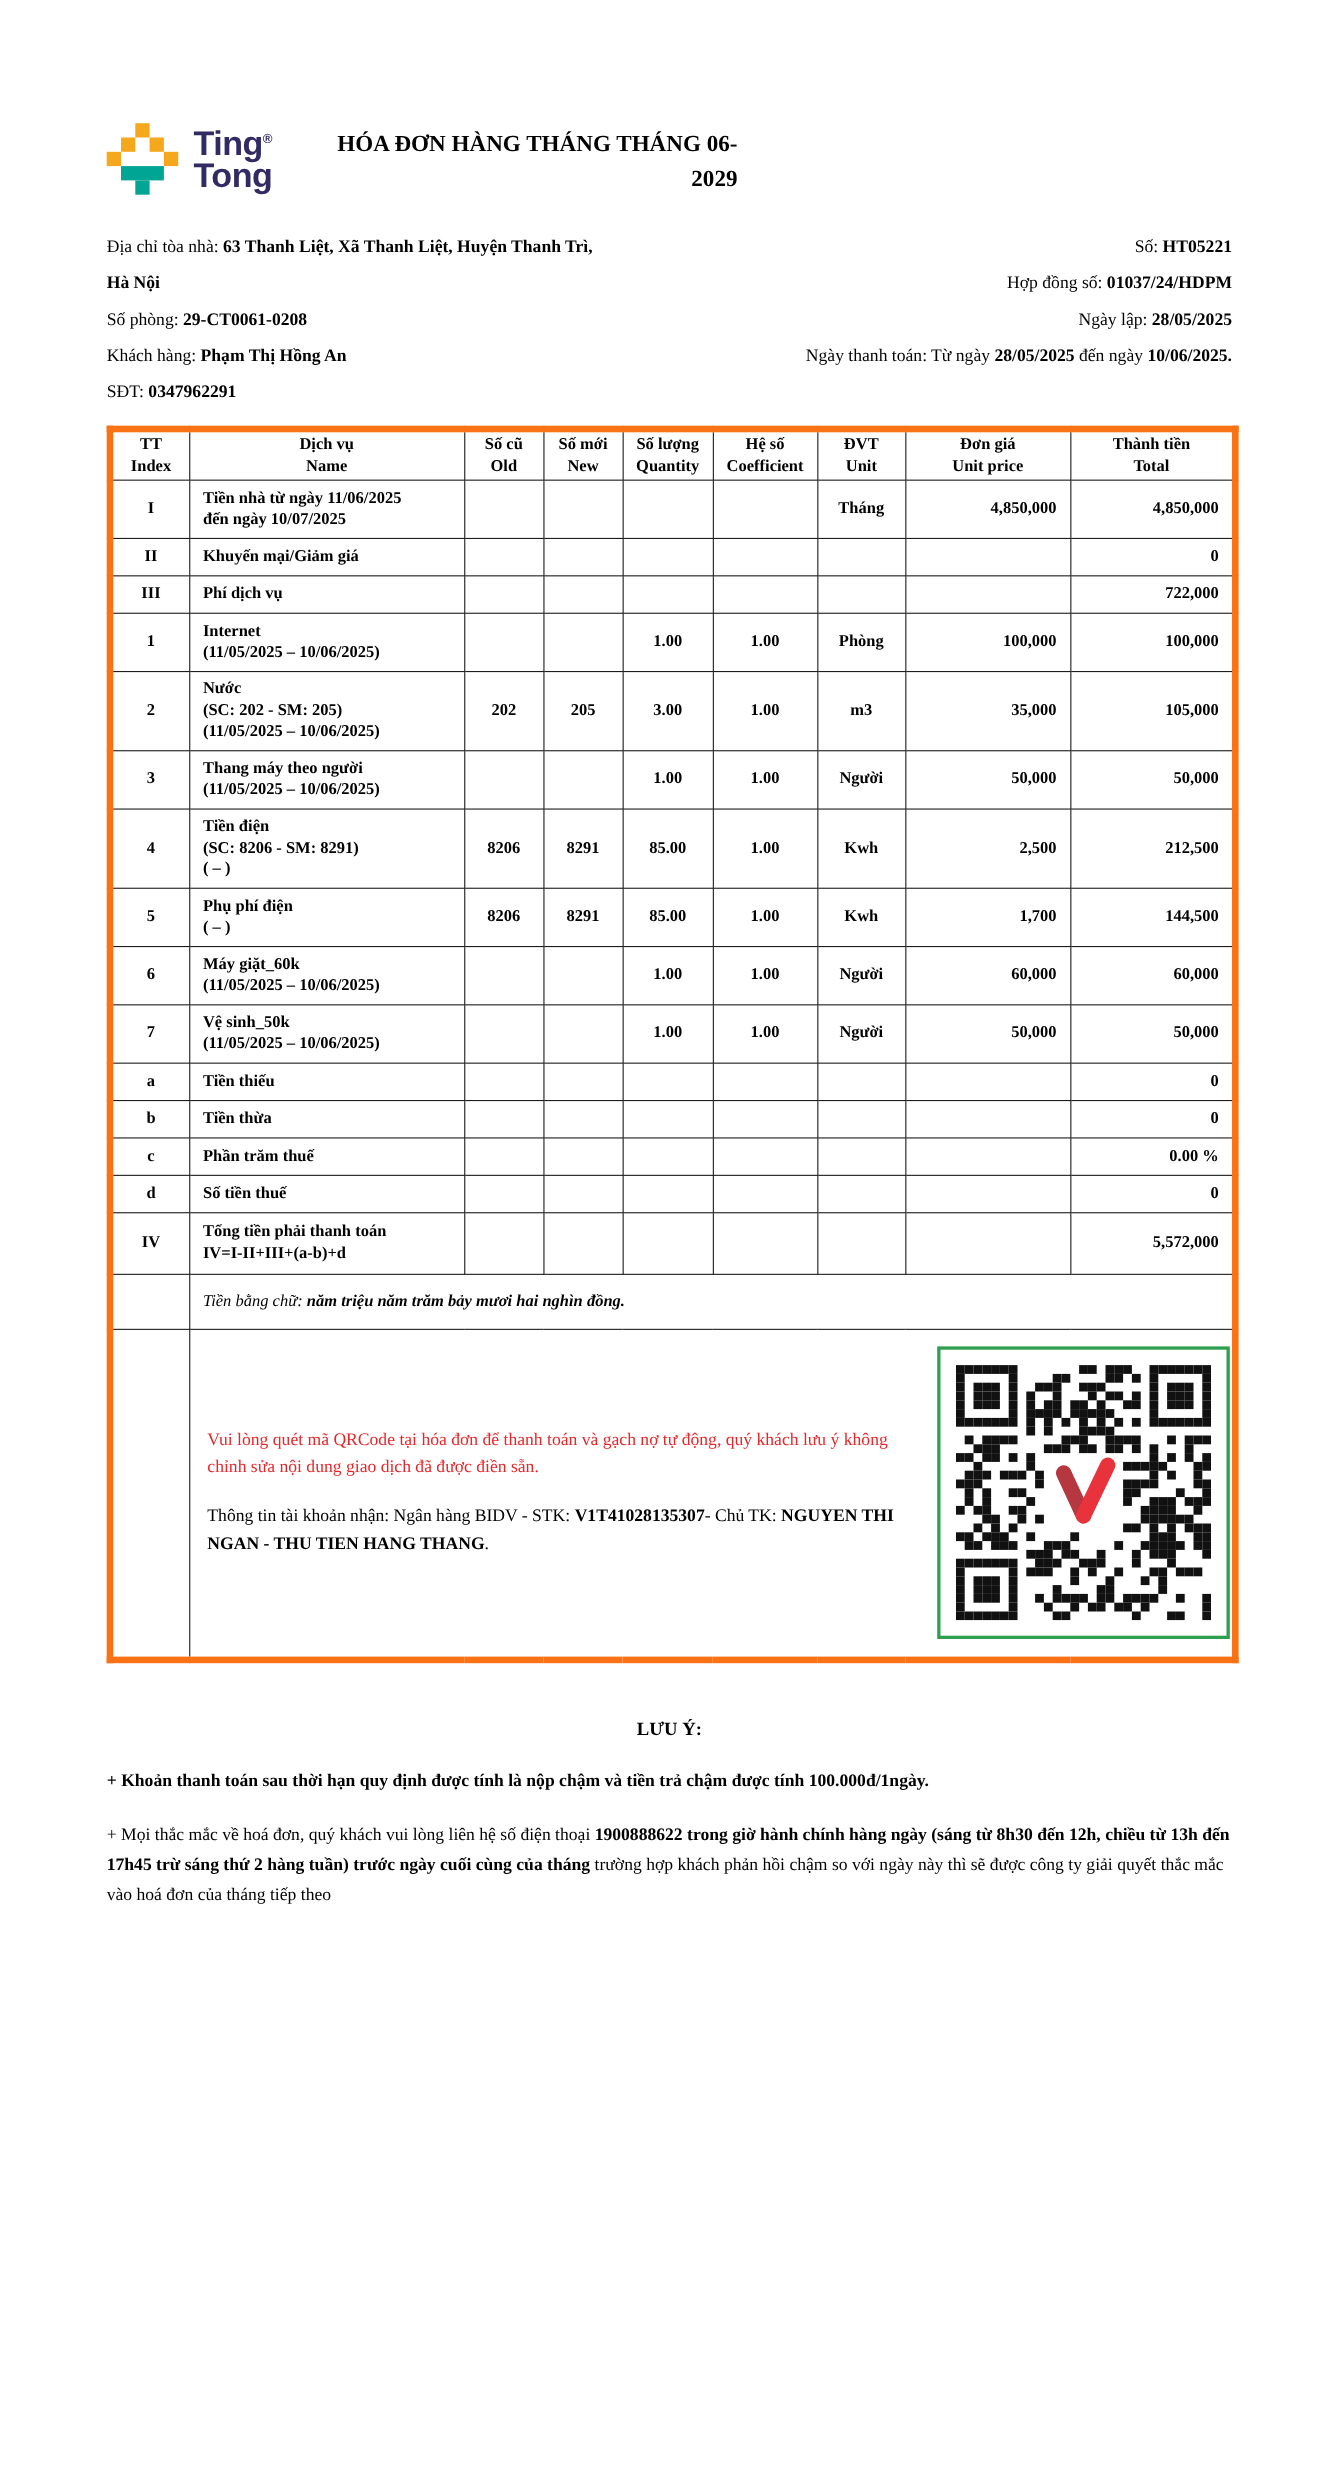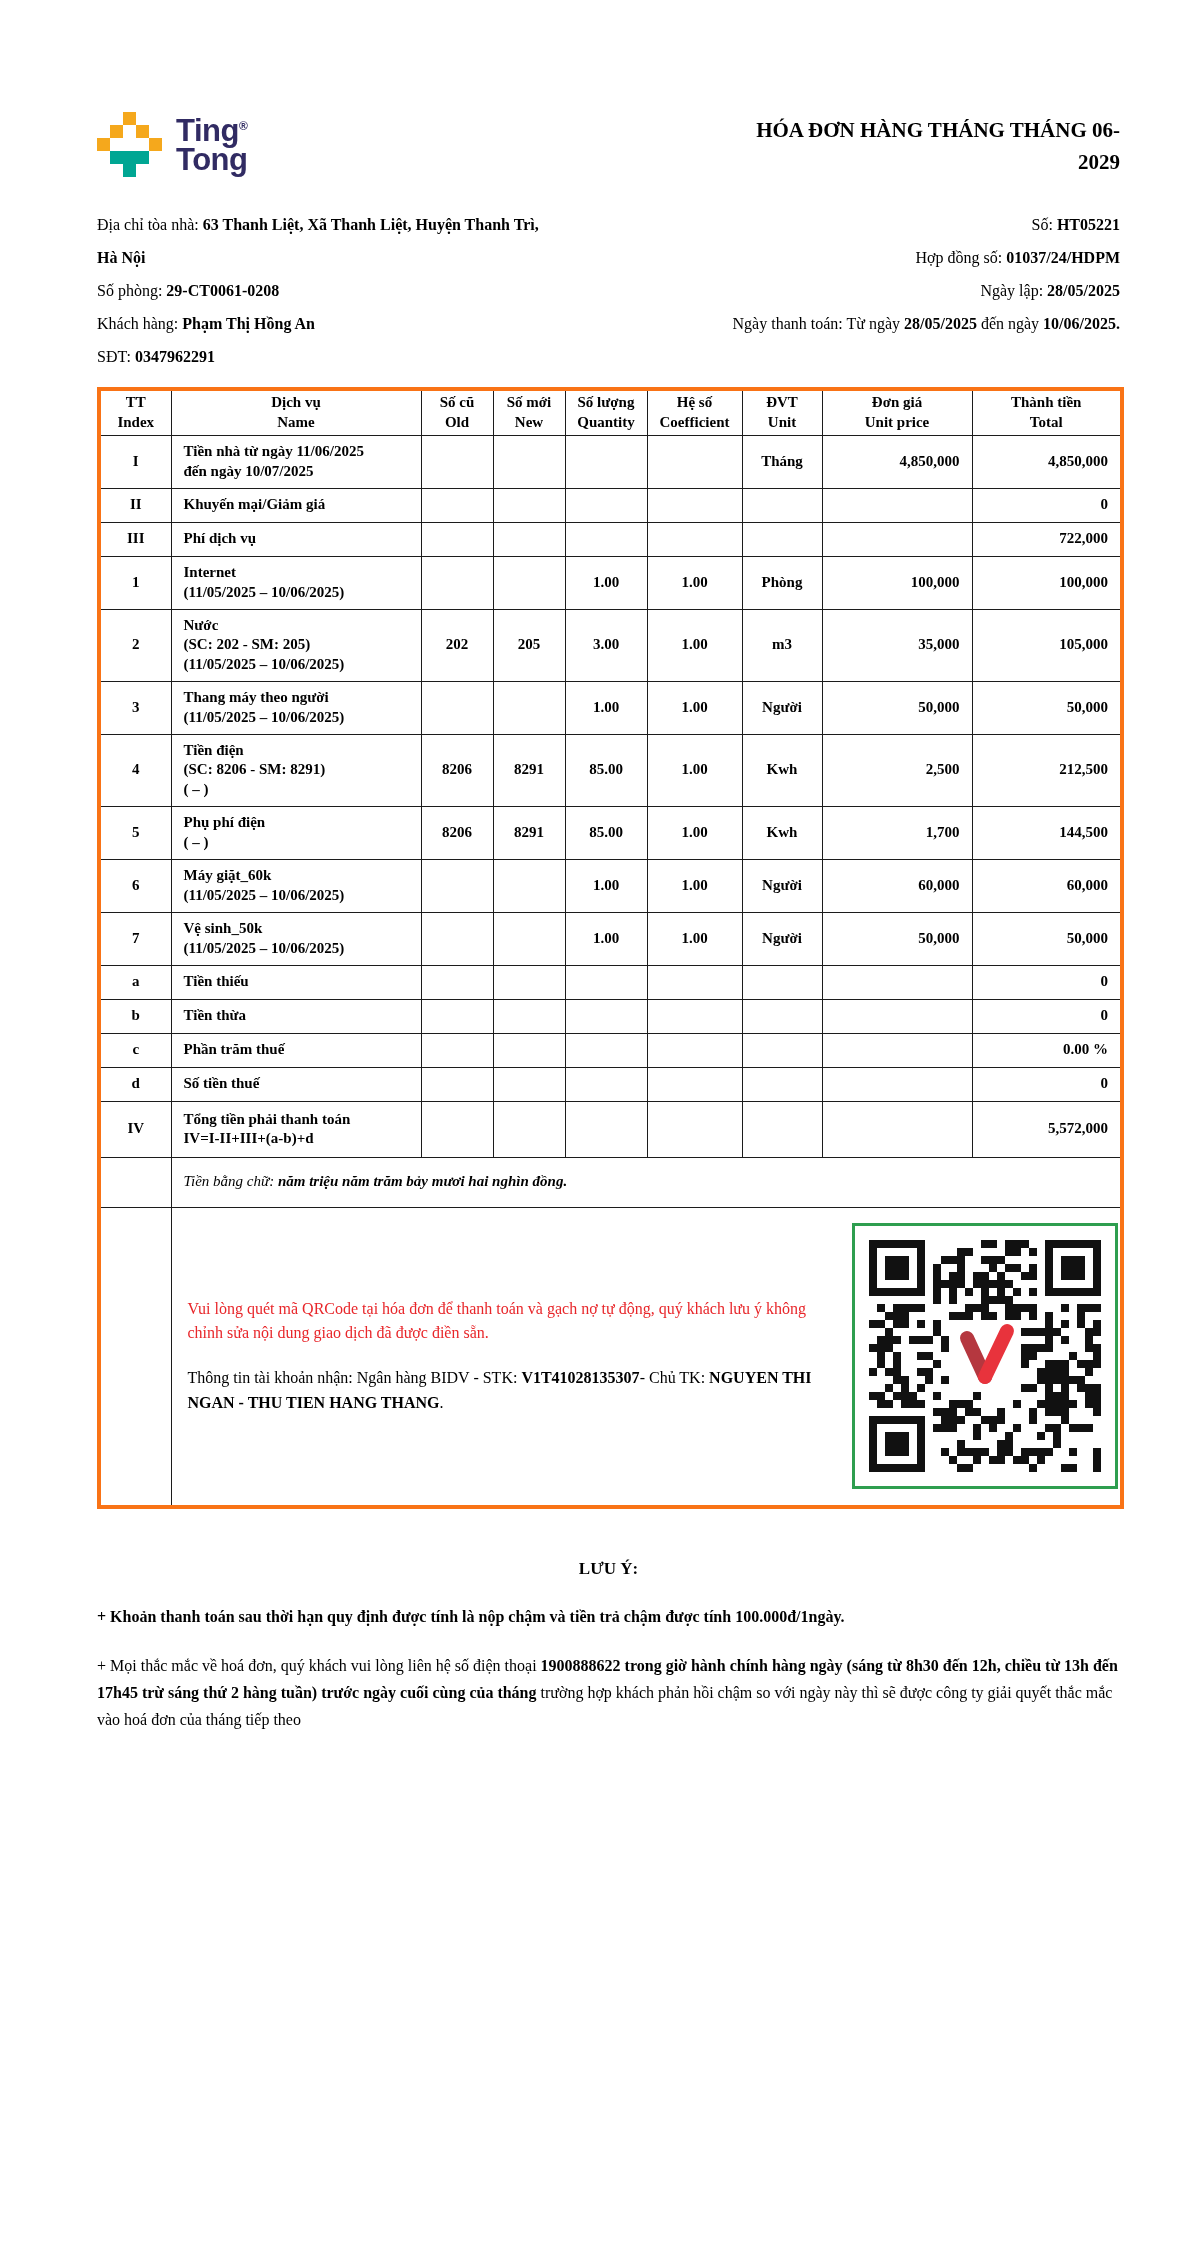--- a/index.html
+++ b/index.html
@@ -1,21 +1,21 @@
 <!DOCTYPE html>
 <html><head>
 <meta charset="utf-8">
 <style>
   html,body{margin:0;padding:0;background:#fff;}
   body{width:1200px;height:2259px;overflow:hidden;color:#000;
        font-family:"Liberation Serif",serif;-webkit-font-smoothing:antialiased;}
   .page{padding:112px 80px 0 97px;width:1023px;}
 
   
-  .hdr{display:flex;justify-content:space-between;align-items:flex-start;height:84px;gap:18px;}
+  .hdr{display:flex;align-items:flex-start;height:84px;gap:18px;}
   .logo{display:flex;align-items:flex-start;gap:14px;}
   .mark{position:relative;width:65px;height:65px;}
   .mark i{position:absolute;display:block;}
   .yl{background:#F5A81C;width:13px;height:13px;}
   .tl{background:#00A693;}
   .y1{left:26px;top:0;} .y2{left:13px;top:13px;} .y3{left:39px;top:13px;}
   .y4{left:0;top:26px;} .y5{left:52px;top:26px;}
   .t1{left:13px;top:39px;width:39px;height:13px;}
   .t2{left:26px;top:52px;width:13px;height:13px;}
   .wordmark{font-family:"Liberation Sans",sans-serif;font-weight:bold;color:#312B63;
@@ -24,21 +24,21 @@
   .title{width:405px;text-align:right;font-weight:bold;font-size:21px;line-height:1.5;margin-top:3px;}
 
   
   .info{display:flex;justify-content:space-between;margin-top:12px;font-size:16px;}
   .info .ln{line-height:33px;white-space:nowrap;}
   .ileft{width:540px;} .iright{width:470px;text-align:right;}
   .b{font-weight:bold;}
 
   
   table.inv{border-collapse:collapse;table-layout:fixed;width:1023px;margin-top:14px;
-            border:4px solid #f97316;}
+            border:6px solid #f97316;}
   .inv td,.inv th{border:1.5px solid #1c1c1c;font-weight:bold;font-size:15px;line-height:1.3;
                   vertical-align:middle;padding:2px 4px;overflow:hidden;}
   .inv th{text-align:center;padding:2px 2px;}
   .c{text-align:center;} .r{text-align:right;padding-right:12px !important;}
   .nm{text-align:left;padding-left:12px !important;}
   .hh{height:46px;} .h1{height:34px;} .h2{height:53px;} .h3{height:72px;}
   .hiv{height:56px;} .hw{height:50px;} .hq{height:300px;}
   .words{font-weight:normal !important;font-style:italic;padding-left:12px !important;}
   .words .wv{font-weight:bold;}
 

